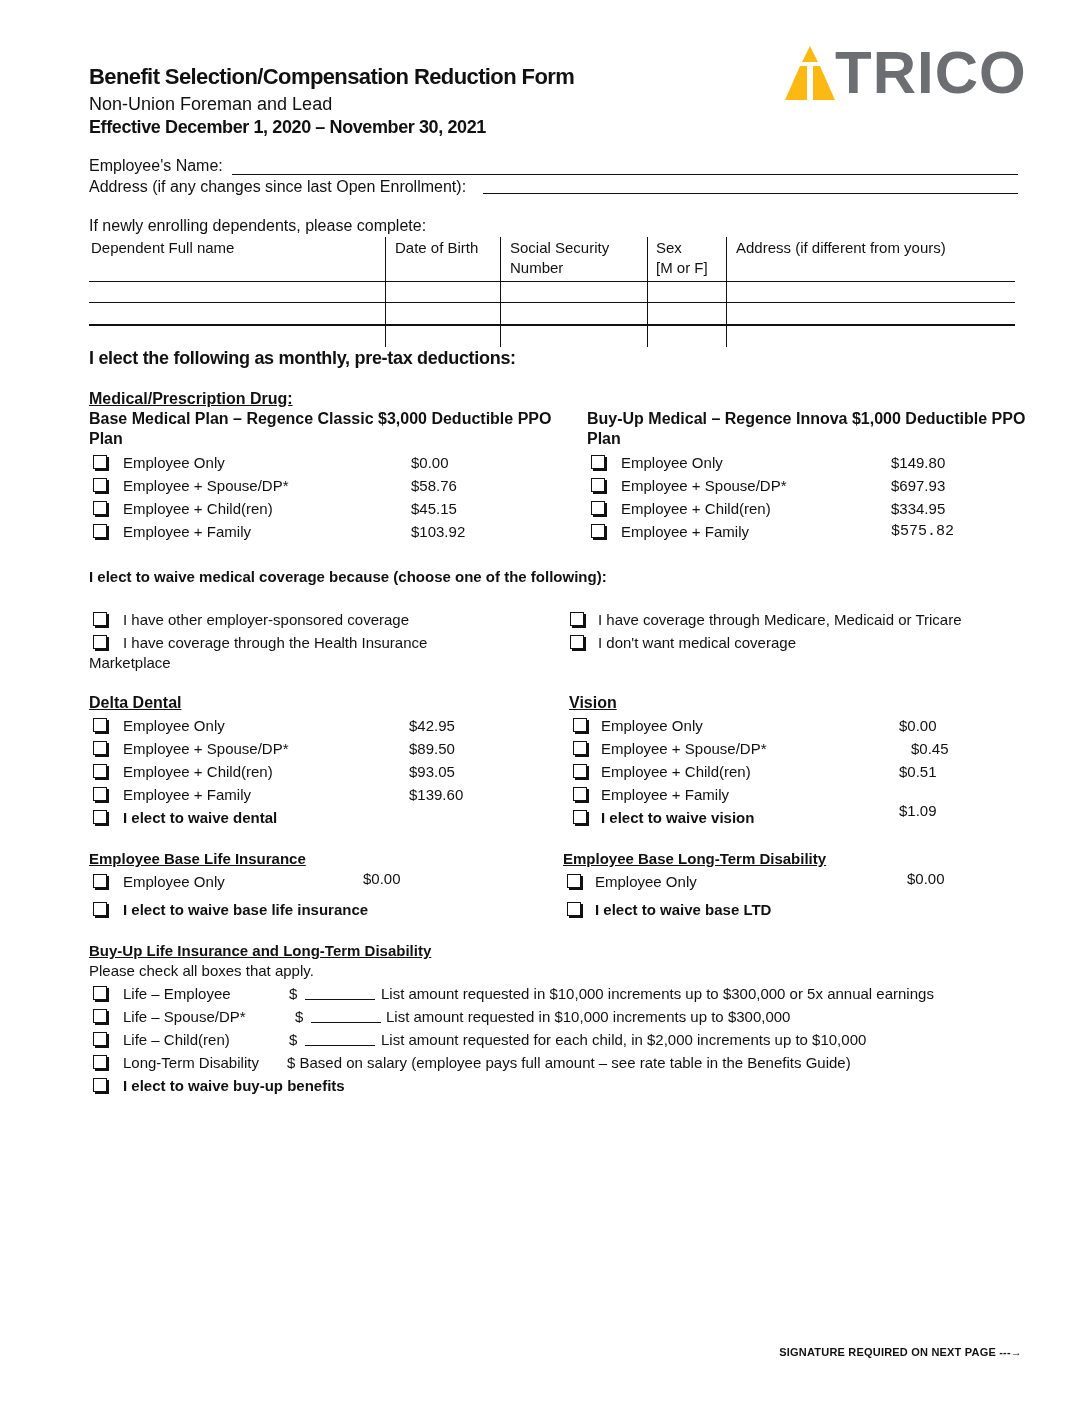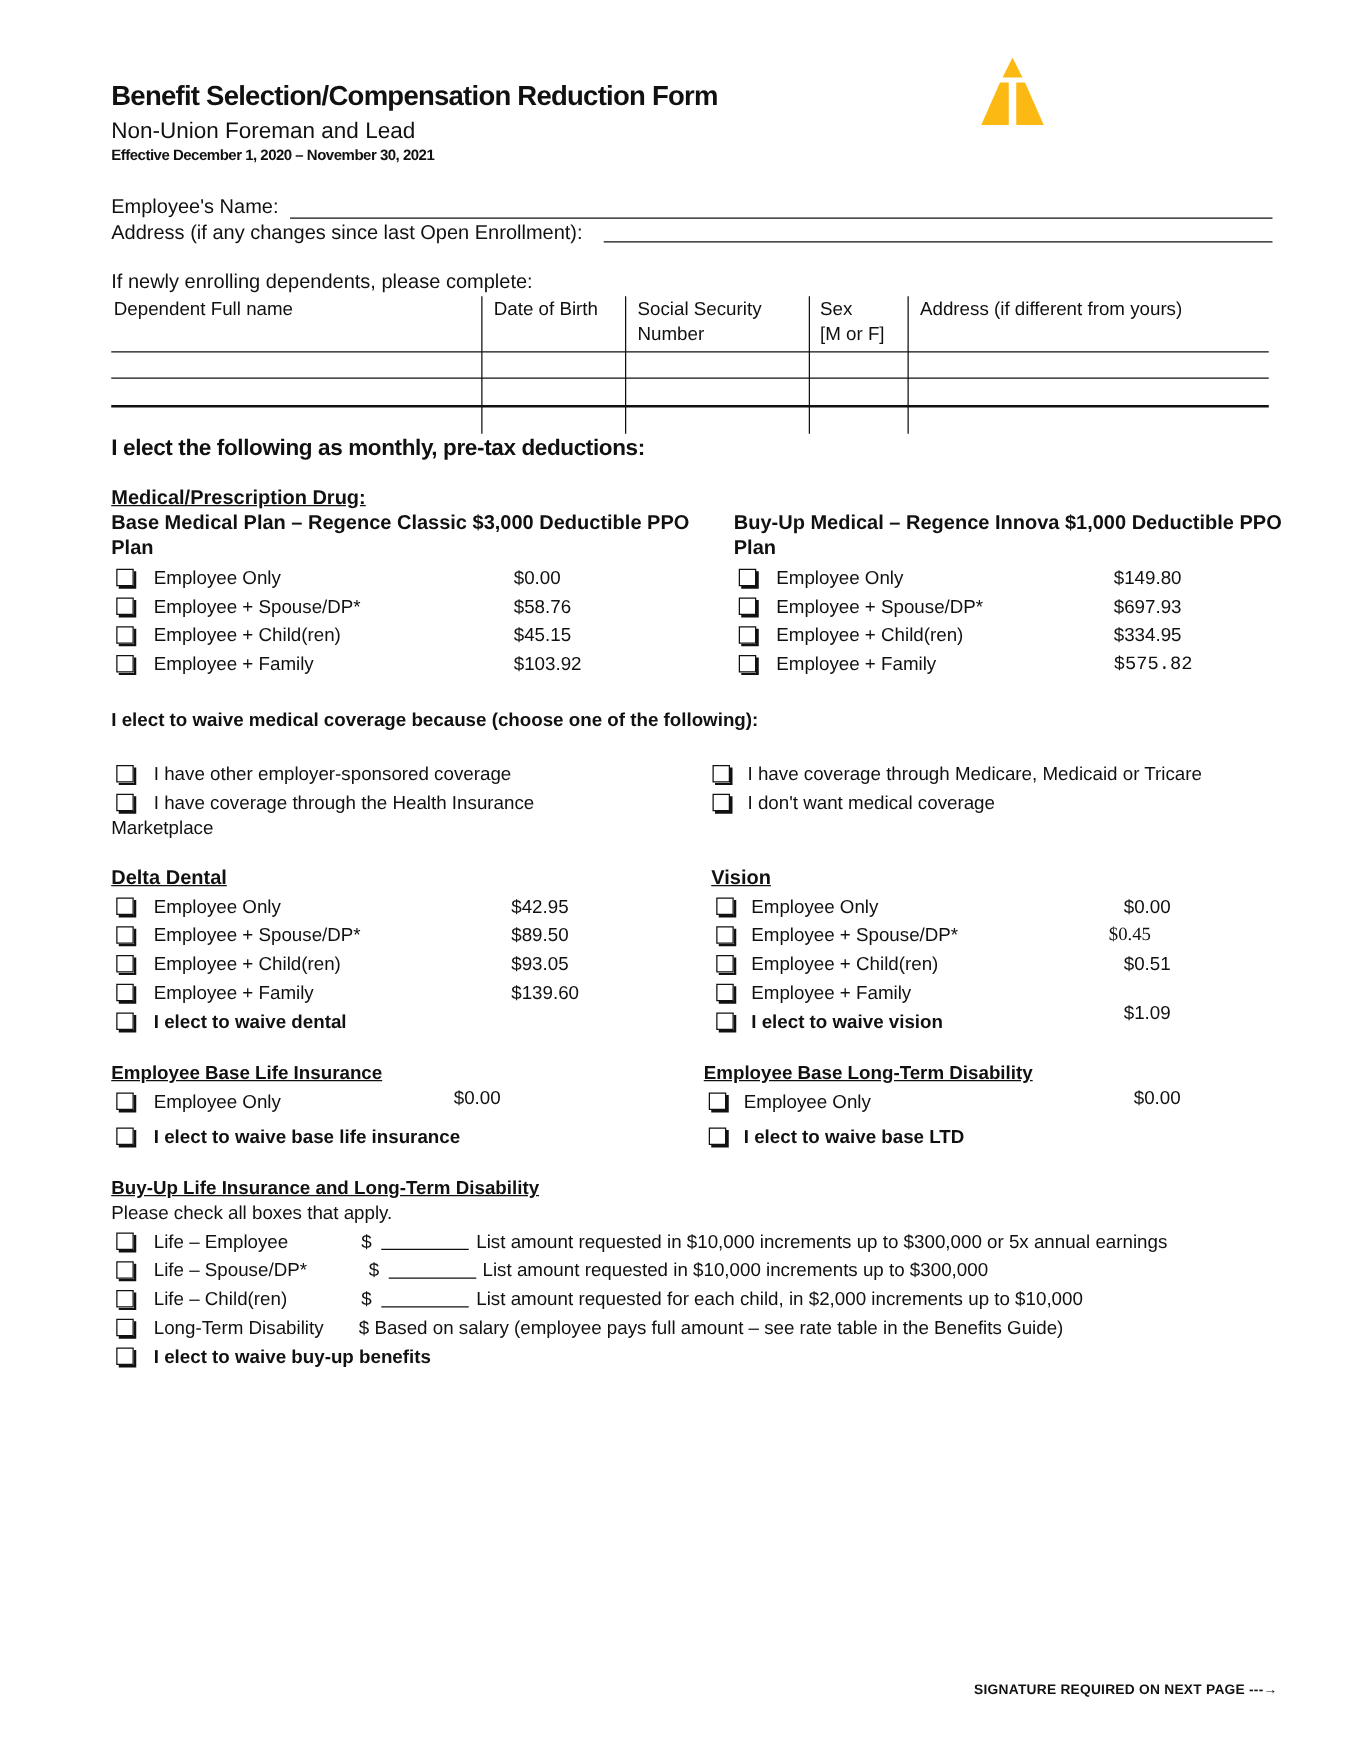--- a/index.html
+++ b/index.html
@@ -3,21 +3,21 @@
   <meta charset="utf-8">
   <style>
     html, body { margin: 0; padding: 0; background: #ffffff; }
     body {
       width: 1088px; height: 1408px; position: relative; overflow: hidden;
       font-family: "Liberation Sans", sans-serif; color: #111;
     }
     .abs { position: absolute; white-space: nowrap; }
     .title { left: 89px; top: 64px; font-size: 22px; font-weight: bold; letter-spacing: -0.6px; }
     .subtitle { left: 89px; top: 94px; font-size: 18px; }
-    .effective { left: 89px; top: 117px; font-size: 12px; font-weight: bold; letter-spacing: -0.4px; }
+    .effective { left: 89px; top: 117px; font-size: 18px; font-weight: bold; letter-spacing: -0.4px; }
     .bold { font-weight: bold; }
     .f15 { font-size: 15px; }
     .f16 { font-size: 16px; }
     .underline { text-decoration: underline; }
     .fill-line { position: absolute; border-bottom: 1.5px solid #111; height: 0; }
     .logo { position: absolute; left: 783px; top: 44px; width: 265px; height: 60px; }
     .logo-text {
       position: absolute; left: 52px; top: -6px; font-size: 60px; font-weight: bold;
       color: #6d6e71; letter-spacing: 1px; font-family: "Liberation Sans", sans-serif;
     }
@@ -40,20 +40,21 @@
 <div class="abs title">Benefit Selection/Compensation Reduction Form</div>
 <div class="abs subtitle">Non-Union Foreman and Lead</div>
 <div class="abs effective">Effective December 1, 2020 – November 30, 2021</div>
 
 <div class="logo">
   <svg width="54" height="56" viewBox="0 0 54 56" style="position:absolute;left:0;top:2px;">
     <polygon points="27,0 35,16 19,16" fill="#fdb913"></polygon>
     <polygon points="17,20 24,20 24,54 2,54" fill="#fdb913"></polygon>
     <polygon points="30,20 37,20 52,54 30,54" fill="#fdb913"></polygon>
   </svg>
+  <div class="logo-text">TRICO</div>
 </div>
 
 <div class="abs f16" style="left:89px; top:157px;">Employee's Name:</div>
 <div class="fill-line" style="left:232px; top:174px; width:786px;"></div>
 <div class="abs f16" style="left:89px; top:178px;">Address (if any changes since last Open Enrollment):</div>
 <div class="fill-line" style="left:483px; top:193px; width:535px;"></div>
 
 <div class="abs f16" style="left:89px; top:217px;">If newly enrolling dependents, please complete:</div>
 <div>
   <div class="th" style="left:91px; top:238px;">Dependent Full name</div>
@@ -178,21 +179,21 @@
 
 <div class="abs f16 bold underline" style="left:569px; top:694px;">Vision</div>
 <div class="row" style="left:571px; top:717px;">
   <span class="cb"></span>
   <span class="lbl" style="left:30px;">Employee Only</span>
   <span class="price" style="left:328px;">$0.00</span>
 </div>
 <div class="row" style="left:571px; top:740px;">
   <span class="cb"></span>
   <span class="lbl" style="left:30px;">Employee + Spouse/DP*</span>
-  <span class="price" style="left:316px;font-family:Liberation Serif, serif;">$0.45</span>
+  <span class="price" style="left:340px;">$0.45</span>
 </div>
 <div class="row" style="left:571px; top:763px;">
   <span class="cb"></span>
   <span class="lbl" style="left:30px;">Employee + Child(ren)</span>
   <span class="price" style="left:328px;">$0.51</span>
 </div>
 <div class="row" style="left:571px; top:786px;">
   <span class="cb"></span>
   <span class="lbl" style="left:30px;">Employee + Family</span>
   <span class="price" style="left:328px;margin-top:16px;">$1.09</span>

